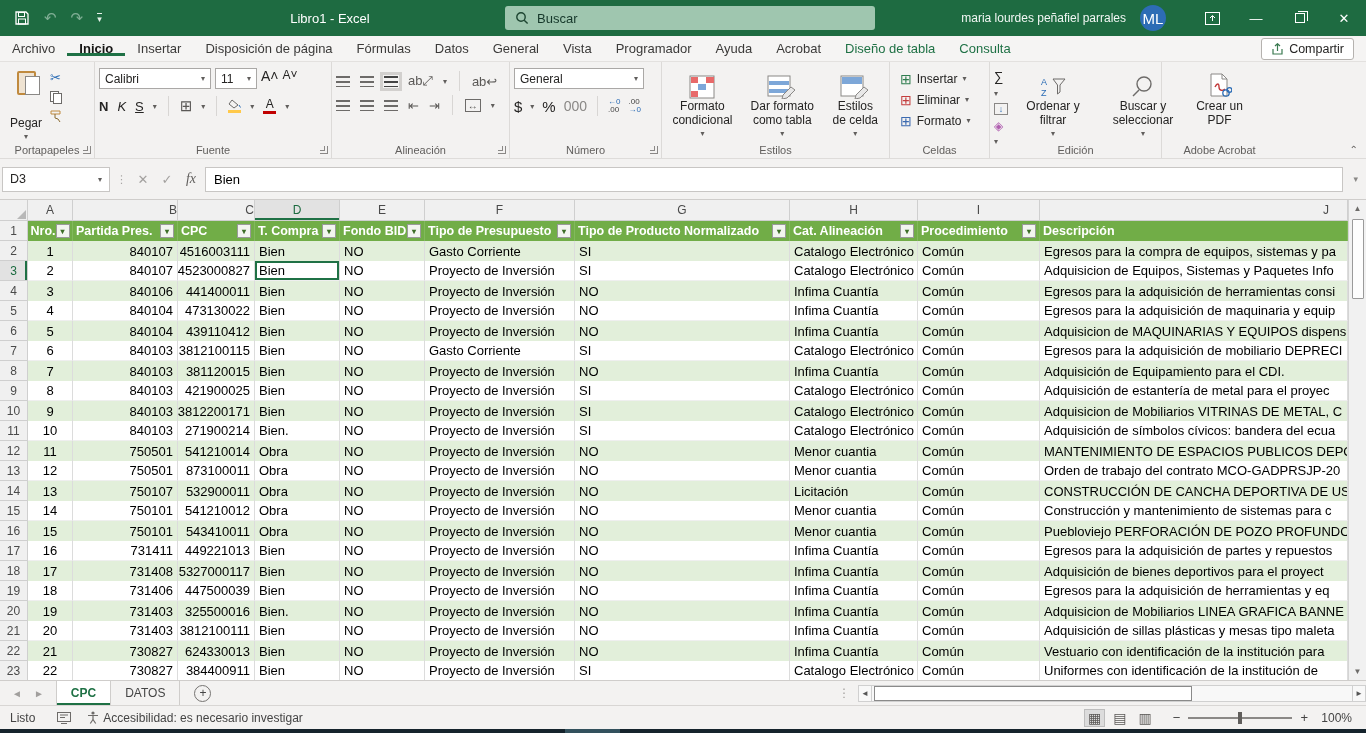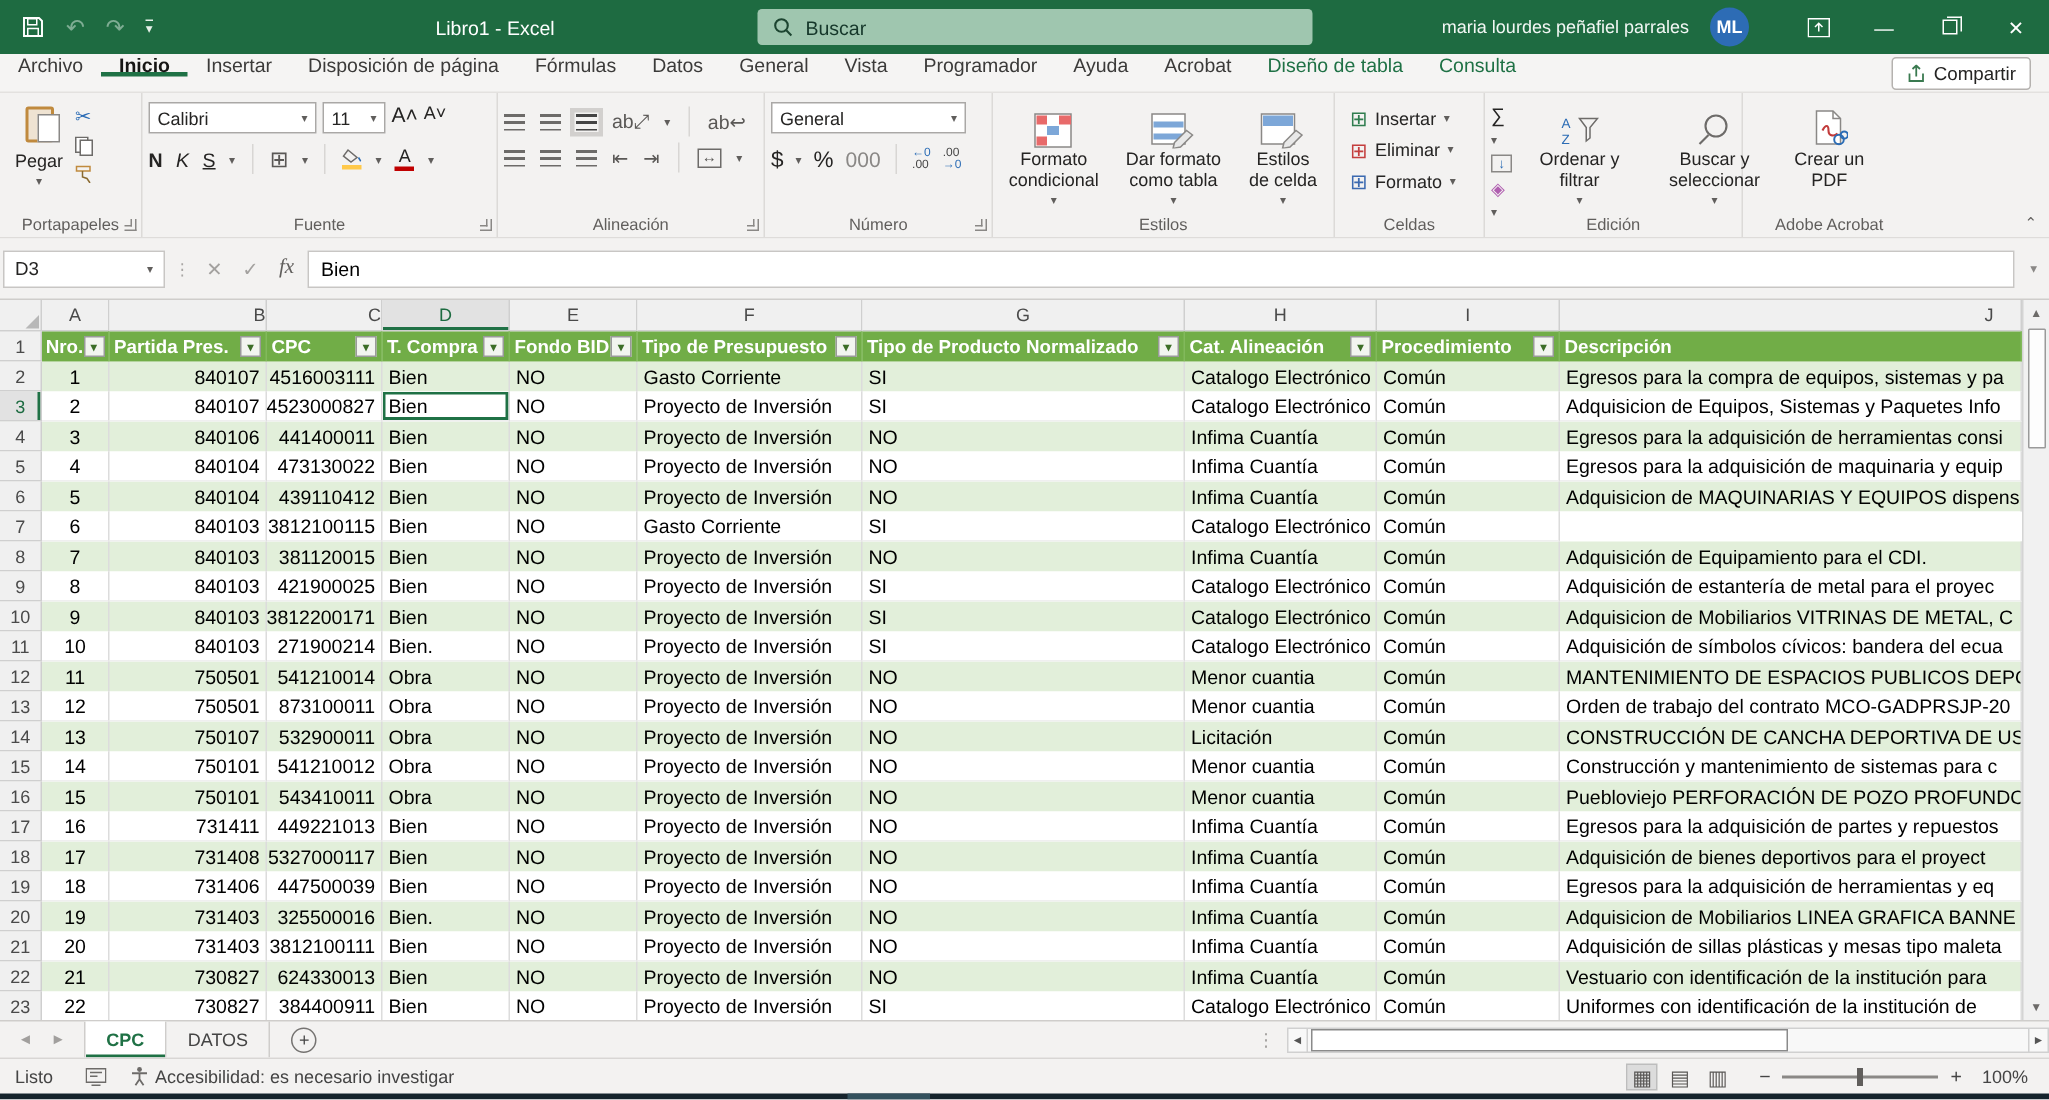--- a/index.html
+++ b/index.html
@@ -8,27 +8,27 @@
 
 .titlebar{position:absolute;top:0;left:0;width:1366px;height:36px;background:#1e6b41;display:flex;align-items:center;color:#fff}
 .qat{display:flex;align-items:center;gap:14px;padding-left:14px;width:170px}
 .qat .dim{opacity:.55}
 .qat svg{display:block}
 .undoredo{font-size:15px;color:#cfe4d8}
 .qat-dd{font-size:9px;color:#e6f1ea;border-top:1px solid #e6f1ea;line-height:8px;padding-top:1px}
 .doc-title{position:absolute;left:230px;width:200px;text-align:center;font-size:13px;color:#fff}
 .searchpill{position:absolute;left:505px;top:6px;width:370px;height:24px;background:#9fc6af;border-radius:3px;display:flex;align-items:center;gap:8px;padding:0 10px;color:#15372a;font-size:13px;cursor:text}
 .user-name{position:absolute;right:240px;font-size:12px;color:#f2f7f4;white-space:nowrap}
-.avatar{position:absolute;right:200px;top:5px;width:26px;height:26px;border-radius:50%;background:#2d6cb5;color:#fff;font-size:12px;font-weight:bold;display:flex;align-items:center;justify-content:center}
+.avatar{position:absolute;right:200px;top:5px;width:26px;height:26px;border-radius:50%;background:#2d6cb5;color:#fff;font-size:15px;font-weight:normal;display:flex;align-items:center;justify-content:center}
 .winctrls{position:absolute;right:0;top:0;height:36px;display:flex;align-items:stretch}
 .winbtn{width:44px;display:flex;align-items:center;justify-content:center;color:#fff;font-size:13px}
 .restore-box{width:10px;height:10px;border:1px solid #fff;position:relative}
 .restore-box:before{content:"";position:absolute;left:2px;top:-3px;width:9px;height:9px;border:1px solid #fff;border-left:none;border-bottom:none}
 
-.tabrow{position:absolute;top:36px;left:0;width:1366px;height:26px;background:#f5f4f3;display:flex;align-items:flex-start;border-bottom:1px solid #e3e1df}
+.tabrow{position:absolute;top:36px;left:0;width:1366px;height:26px;background:#f5f4f3;display:flex;align-items:center;border-bottom:1px solid #e3e1df}
 .rtab{padding:0 12px;display:flex;align-items:center;font-size:13px;color:#3b3a39;cursor:pointer;white-space:nowrap}
 .rtab.active{color:#161514;box-shadow:inset 0 -3px 0 #1f7145;font-weight:bold}
 .rtab.contextual{color:#1f7145}
 .sharebtn{position:absolute;right:12px;top:2px;height:22px;border:1px solid #b5b2af;border-radius:3px;background:#fff;display:flex;align-items:center;gap:5px;padding:0 9px;font-size:12.5px;color:#252423;cursor:pointer}
 
 .ribbon{position:absolute;top:62px;left:0;width:1366px;height:97px;background:#f3f2f1;display:flex;border-bottom:1px solid #dedcda}
 .group{position:relative;border-right:1px solid #dcdad8;padding:4px 4px 18px 4px;display:flex;align-items:flex-start}
 .glabel{position:absolute;bottom:2px;left:0;right:0;text-align:center;font-size:11px;color:#605e5c;white-space:nowrap}
 .launcher{position:absolute;bottom:4px;right:3px;width:8px;height:8px;border-right:1px solid #8a8886;border-bottom:1px solid #8a8886;cursor:pointer}
 .launcher:before{content:"";position:absolute;right:2px;bottom:2px;width:4px;height:4px;border-right:1px solid #8a8886;border-bottom:1px solid #8a8886;transform:rotate(0deg)}
@@ -191,21 +191,21 @@
       </span>
     <span>Compartir</span>
   </div>
 </div>
 
 <div class="ribbon">
 
   <div class="group" style="width:95px">
     <div class="bigbtn" style="margin-top:2px">
       <span class="clipboard"></span>
-      <span style="margin-top:5px">Pegar</span>
+      <span style="margin-top:21px">Pegar</span>
       <span class="dd">▾</span>
     </div>
     <div style="display:flex;flex-direction:column;gap:6px;margin-top:4px;margin-left:2px">
       <span class="smallico" style="color:#2b6cb5">✂</span>
       <span>
           <svg width="12" height="13" viewBox="0 0 12 13">
             <rect x="0.5" y="0.5" width="8" height="10" fill="#fff" stroke="#6d6b69"></rect>
             <rect x="3.5" y="2.5" width="8" height="10" fill="#fff" stroke="#6d6b69"></rect>
           </svg>
         </span>
@@ -558,20 +558,21 @@
         <div class="rowhead">7</div>
         <div class="cell c0">6</div>
         <div class="cell c1">840103</div>
         <div class="cell c2">3812100115</div>
         <div class="cell c3">Bien</div>
         <div class="cell c4">NO</div>
         <div class="cell c5">Gasto Corriente</div>
         <div class="cell c6">SI</div>
         <div class="cell c7">Catalogo Electrónico</div>
         <div class="cell c8">Común</div>
+        <div class="cell c9">Egresos para la adquisición de mobiliario DEPRECI</div>
       </div>
       <div class="row band">
         <div class="rowhead">8</div>
         <div class="cell c0">7</div>
         <div class="cell c1">840103</div>
         <div class="cell c2">381120015</div>
         <div class="cell c3">Bien</div>
         <div class="cell c4">NO</div>
         <div class="cell c5">Proyecto de Inversión</div>
         <div class="cell c6">NO</div>

